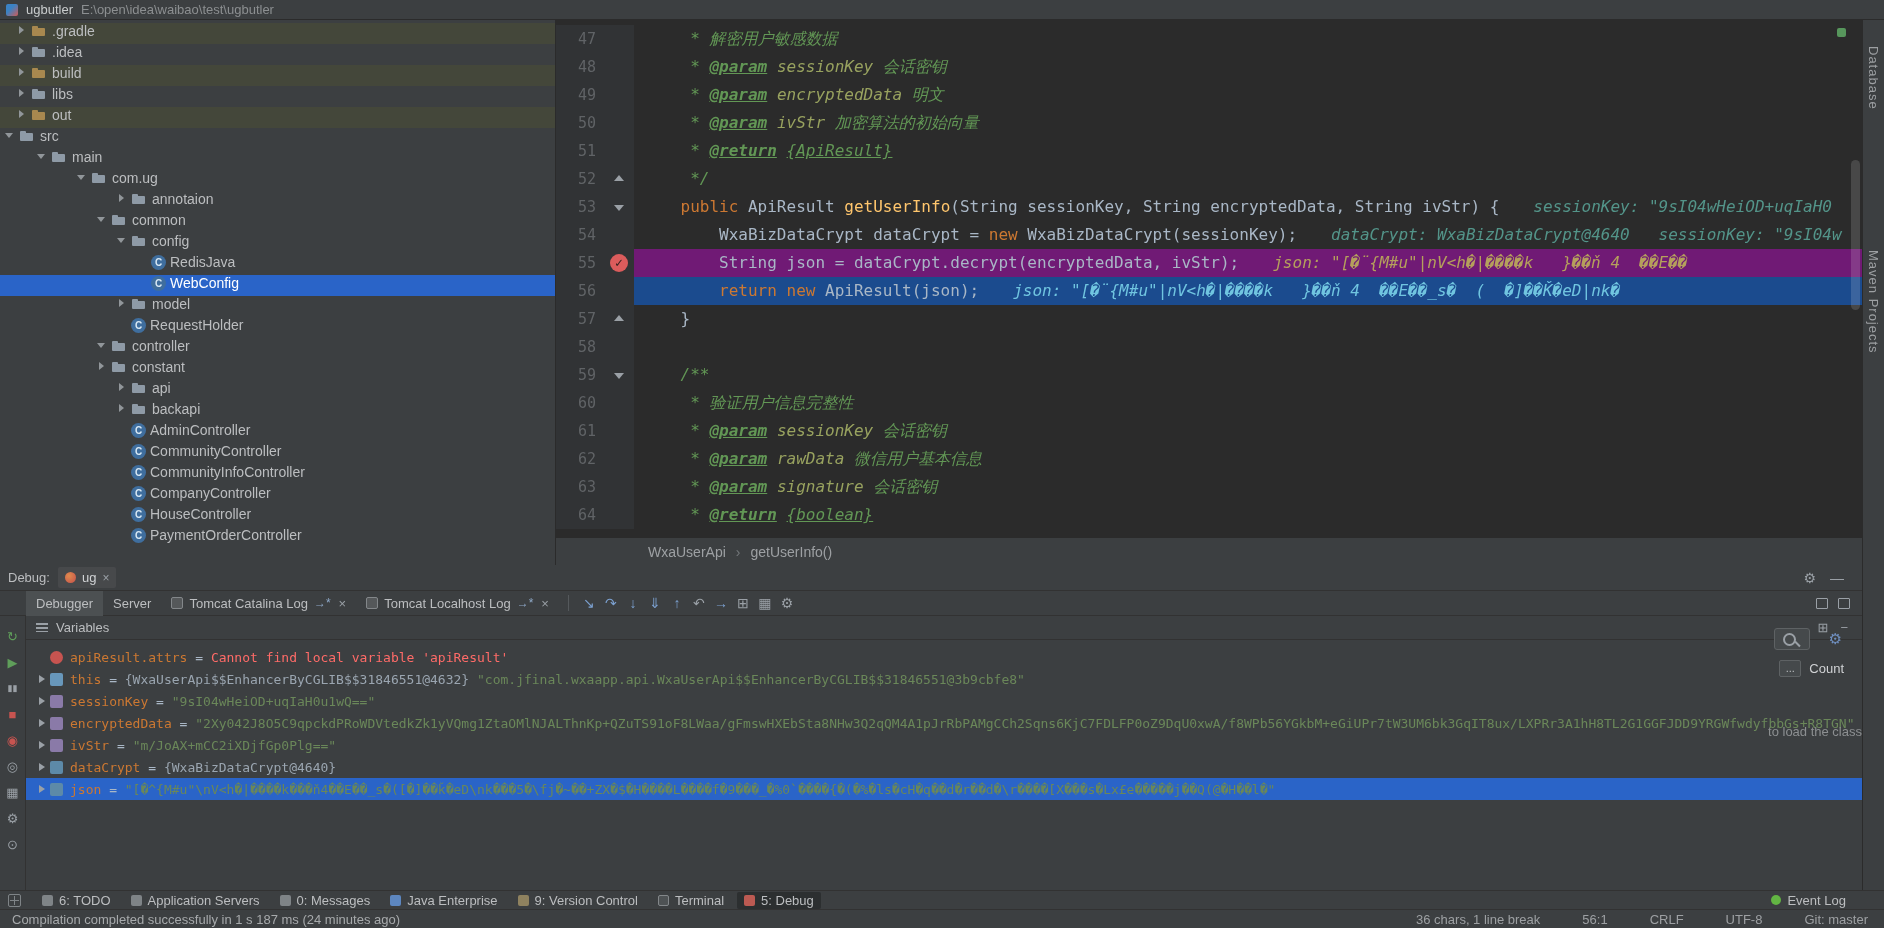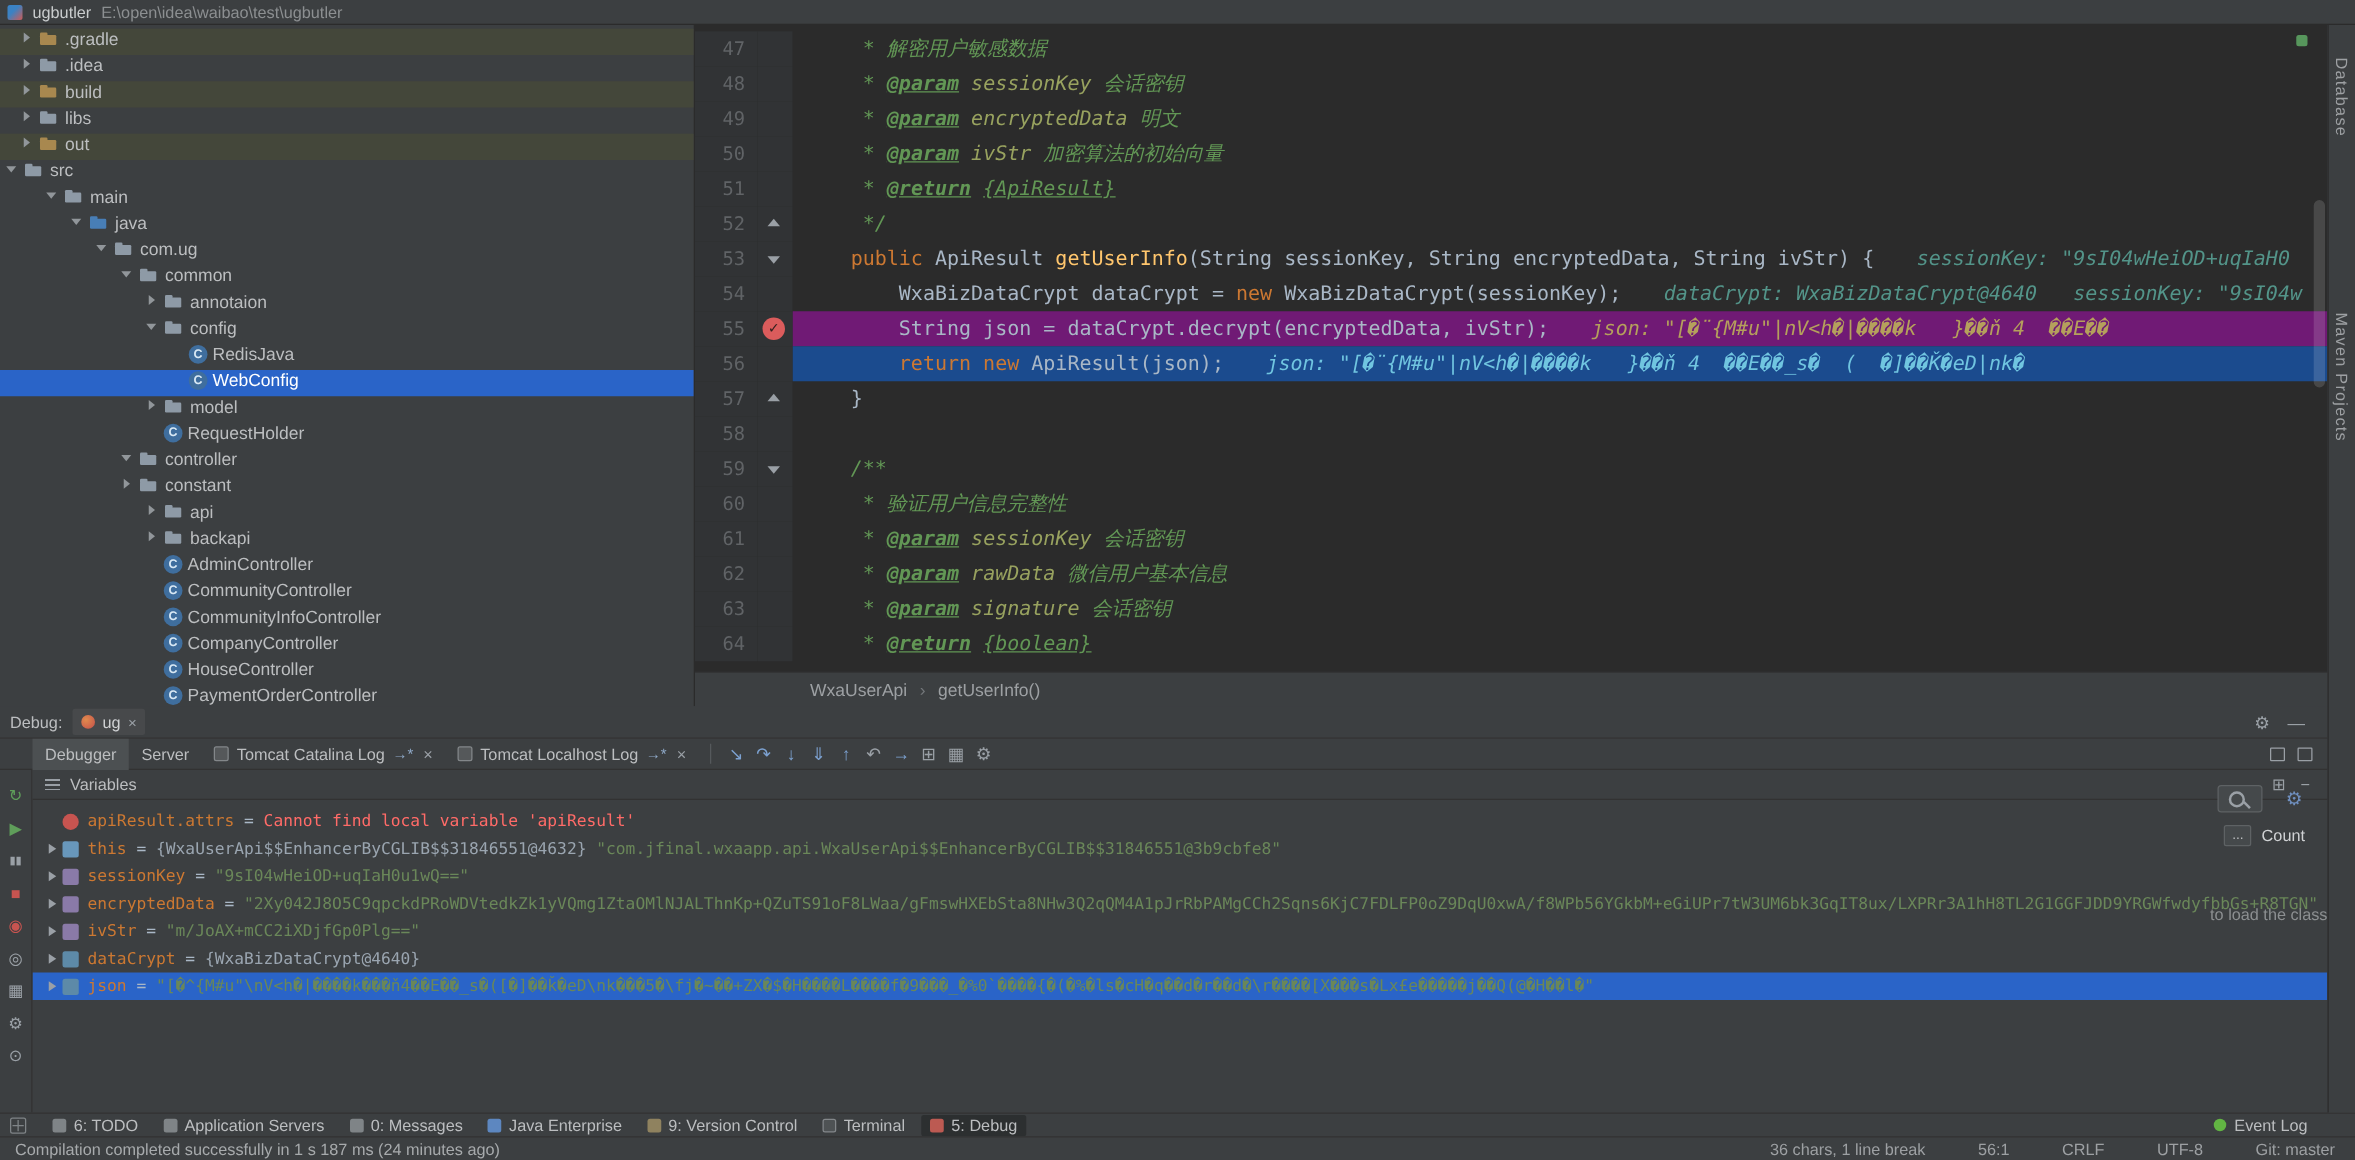--- a/index.html
+++ b/index.html
@@ -169,39 +169,34 @@
         <div class="trow" style="padding-left: 2px;">
           <span class="chev down"></span>
           <span class="tic folder"></span>
           <span class="tlab">src</span>
         </div>
         <div class="trow" style="padding-left: 34px;">
           <span class="chev down"></span>
           <span class="tic folder"></span>
           <span class="tlab">main</span>
         </div>
-        <div class="trow" style="padding-left: 54px;">
-          <span class="chev down"></span>
-          <span class="tic src"></span>
-          <span class="tlab">java</span>
-        </div>
         <div class="trow" style="padding-left: 74px;">
           <span class="chev down"></span>
           <span class="tic pkg"></span>
           <span class="tlab">com.ug</span>
         </div>
+        <div class="trow" style="padding-left: 114px;">
+          <span class="chev right"></span>
+          <span class="tic pkg"></span>
+          <span class="tlab">annotaion</span>
+        </div>
         <div class="trow" style="padding-left: 94px;">
           <span class="chev down"></span>
           <span class="tic pkg"></span>
           <span class="tlab">common</span>
-        </div>
-        <div class="trow" style="padding-left: 114px;">
-          <span class="chev right"></span>
-          <span class="tic pkg"></span>
-          <span class="tlab">annotaion</span>
         </div>
         <div class="trow" style="padding-left: 114px;">
           <span class="chev down"></span>
           <span class="tic pkg"></span>
           <span class="tlab">config</span>
         </div>
         <div class="trow" style="padding-left: 134px;">
           <span class="chev"></span>
           <span class="tic class">C</span>
           <span class="tlab">RedisJava</span>

